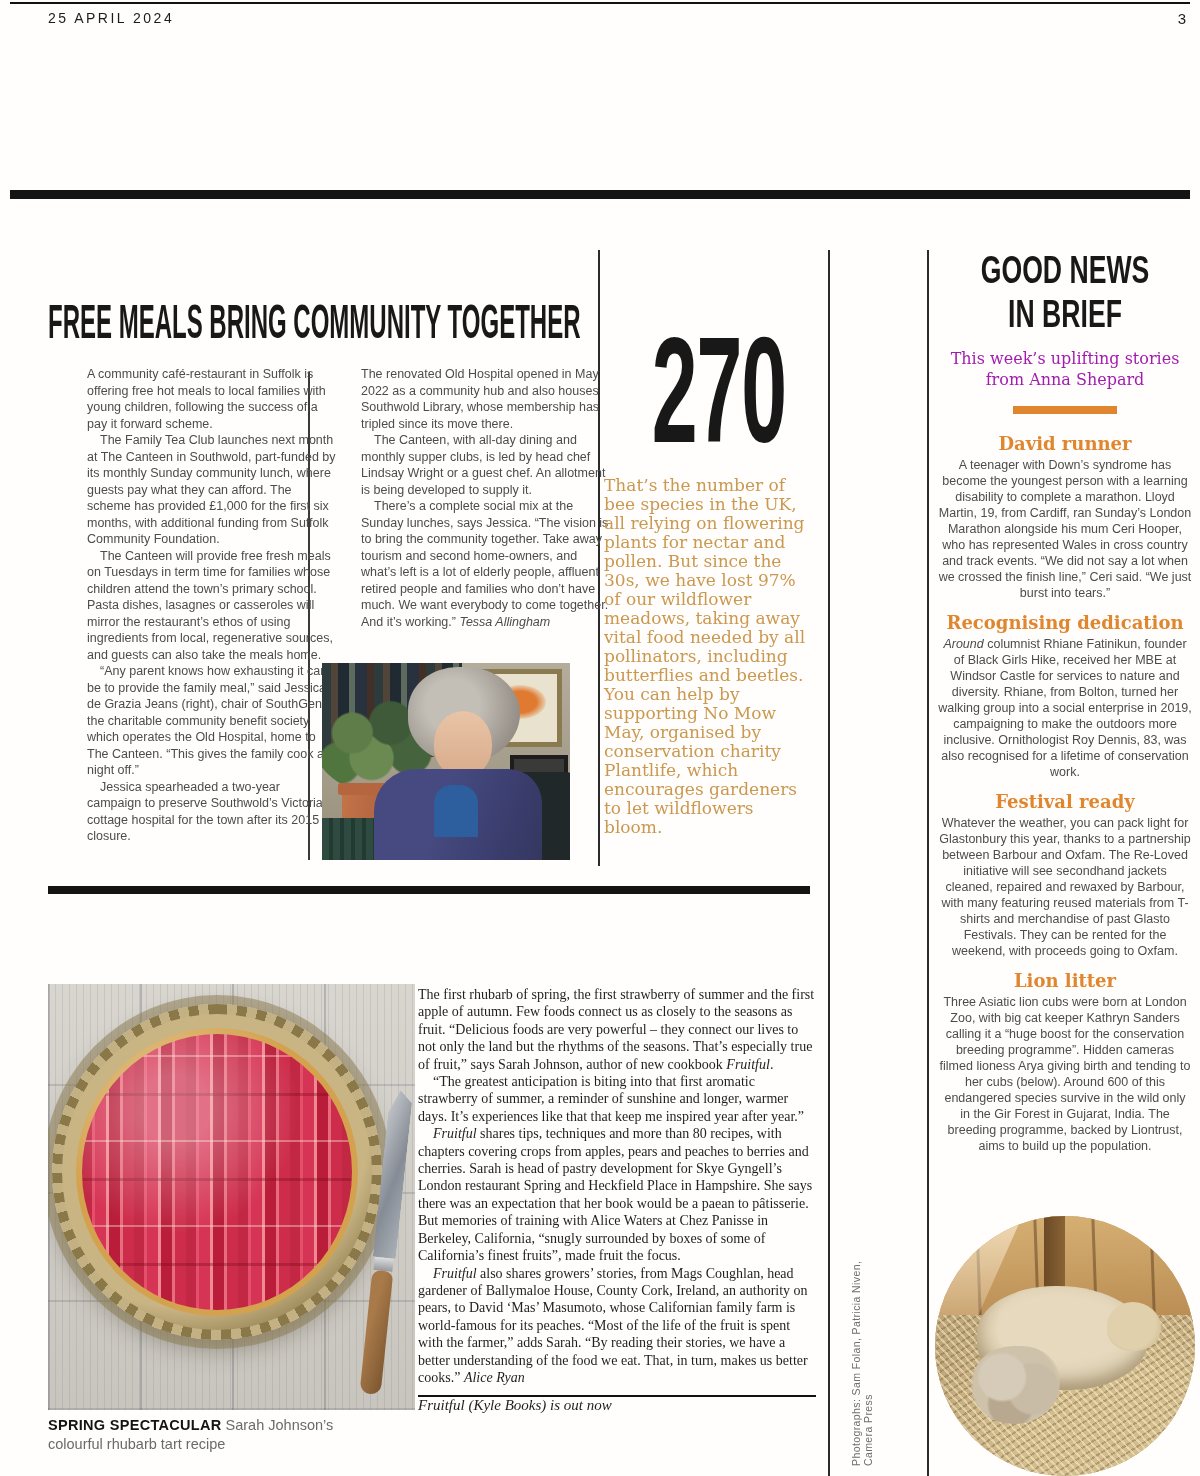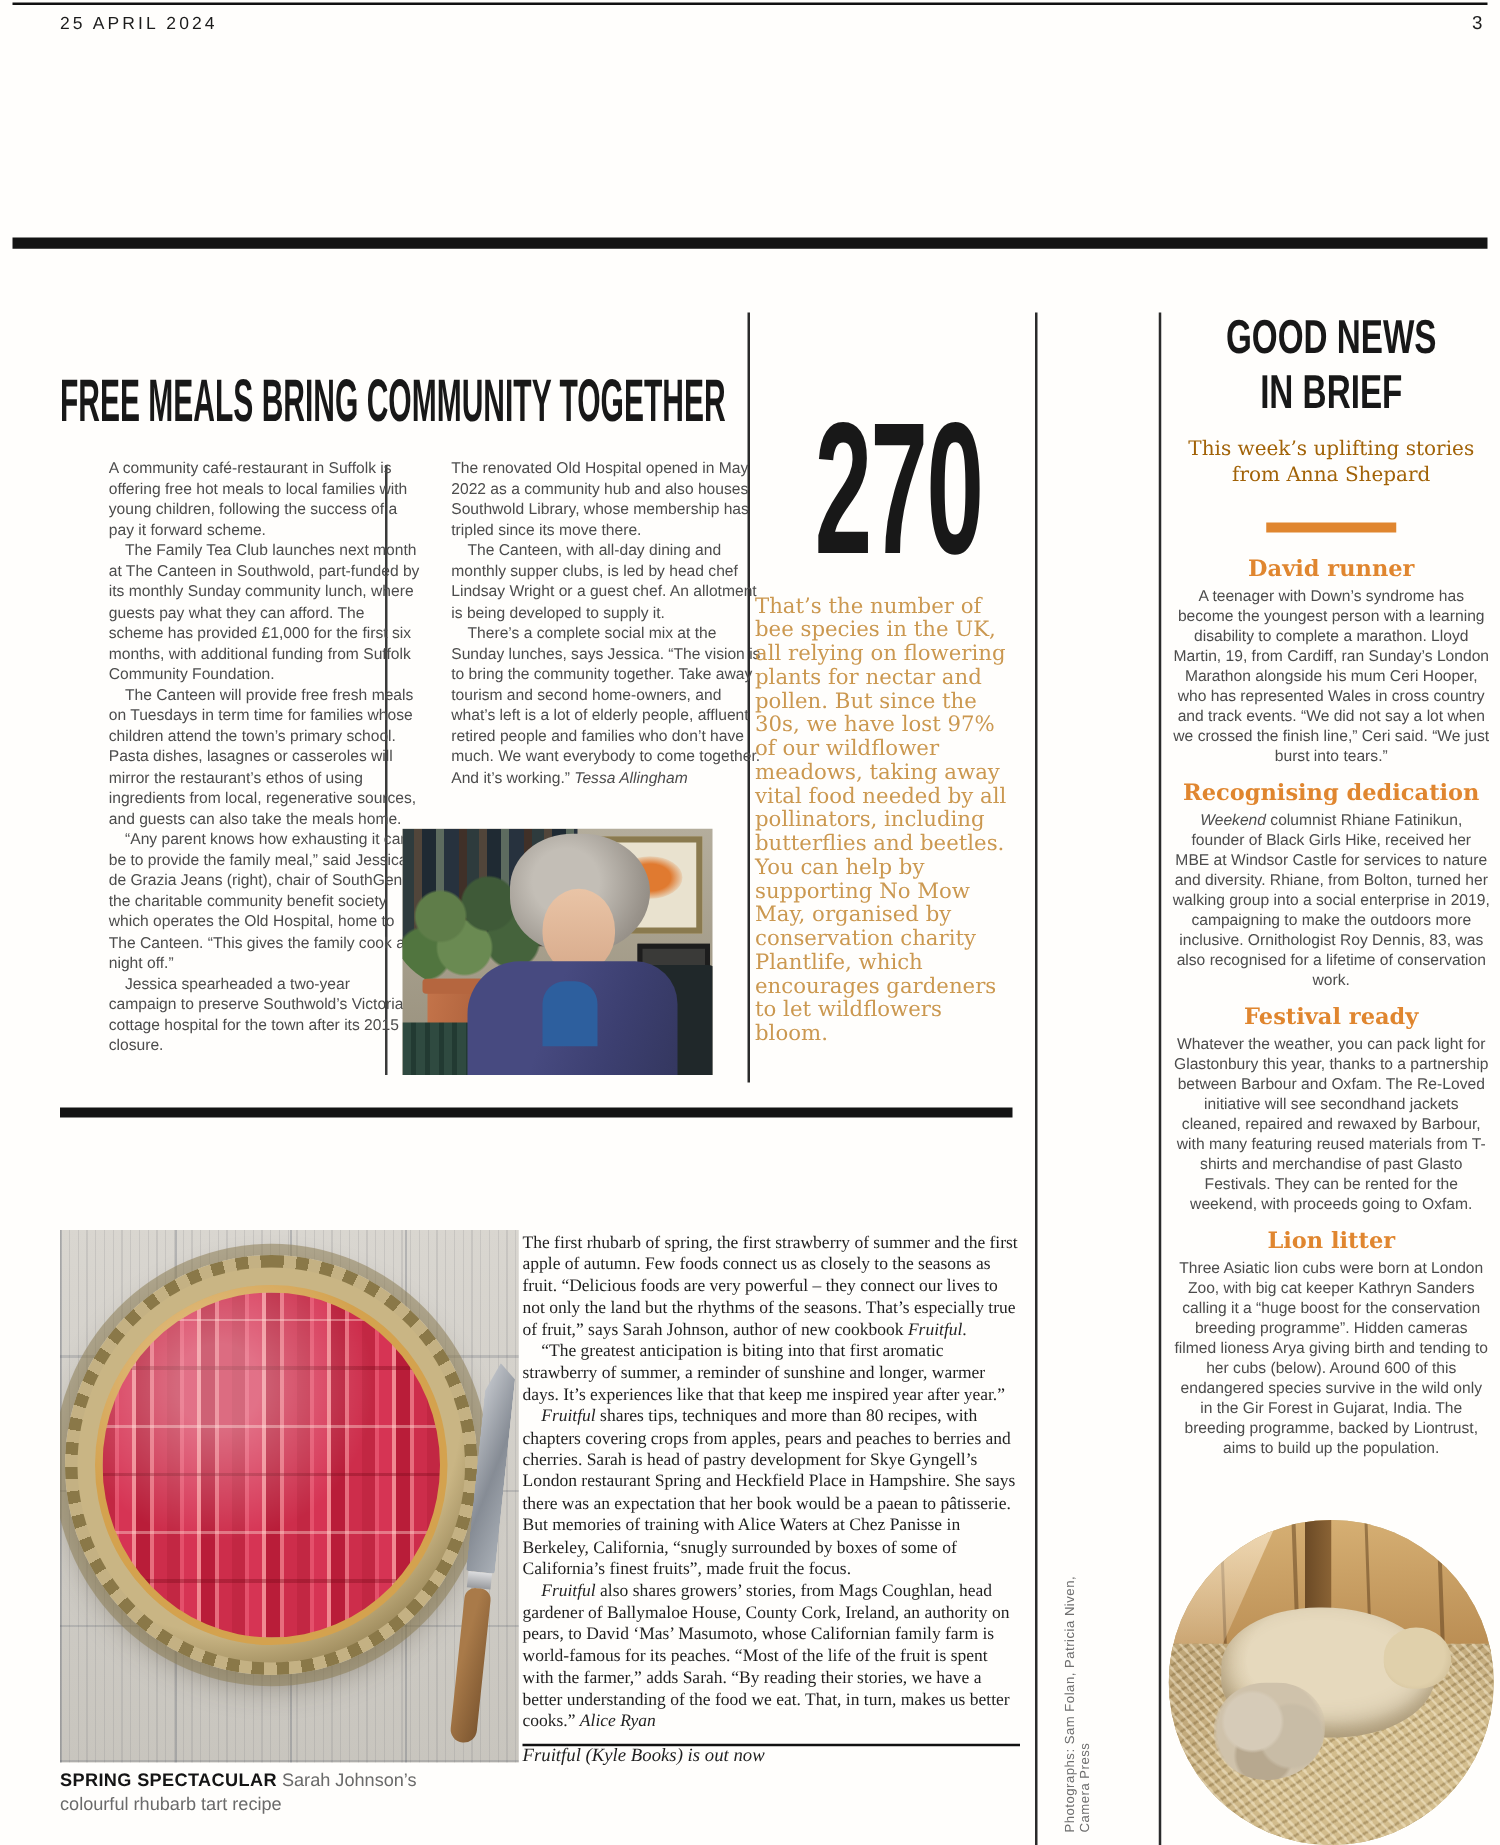--- a/index.html
+++ b/index.html
@@ -68,21 +68,21 @@
   .pj-top{position:absolute;left:112px;top:122px;width:44px;height:52px;border-radius:18px 18px 0 0;background:#2d5f9e;}
 
   
   .stat{position:absolute;left:604px;top:330px;width:212px;text-align:left;}
   .stat-number{font-size:150px;line-height:120px;letter-spacing:-2px;transform:scaleX(.55);}
   .stat-text{margin-top:26px;font-family:"DejaVu Serif",serif;font-size:17px;line-height:19px;color:var(--stat-orange);}
 
   
   .gn{position:absolute;left:938px;top:248px;width:254px;text-align:center;}
   .gn-title{font-size:38px;line-height:44px;letter-spacing:0;transform:scaleX(.7);}
-  .gn-sub{margin:12px 6px 28px;font-family:"DejaVu Serif",serif;font-size:16px;line-height:21px;color:#a16207;}
+  .gn-sub{margin:12px 6px 16px;font-family:"DejaVu Serif",serif;font-size:16px;line-height:21px;color:#a21caf;}
   .gn-bar{width:104px;height:8px;background:var(--accent);margin:0 auto 20px;}
   .gn h3{margin:0 0 3px;font-family:"DejaVu Serif",serif;font-weight:700;font-size:18px;line-height:20px;color:var(--accent);}
   .gn p{margin:0 0 12px;font-size:12.5px;line-height:16px;color:var(--sans-grey);}
   .gn em{font-style:italic;}
 
   
   .bar-fruity{position:absolute;left:48px;top:886px;width:762px;height:8px;background:#141414;}
   .fruity-headline{position:absolute;left:48px;top:908px;font-family:"DejaVu Serif",serif;font-weight:700;
     font-size:36px;letter-spacing:-1px;color:#141414;}
   .fruity-body{position:absolute;left:418px;top:986px;width:398px;font-family:"Liberation Serif",serif;
@@ -208,21 +208,21 @@
 
   <div class="gn">
     <div class="gn-title cond cond-c">GOOD NEWS</div>
     <div class="gn-title cond cond-c">IN BRIEF</div>
     <div class="gn-sub">This week’s uplifting stories from Anna Shepard</div>
     <div class="gn-bar"></div>
     <div>
         <h3>David runner</h3>
         <p><span>A teenager with Down’s syndrome has become the youngest person with a learning disability to complete a marathon. Lloyd Martin, 19, from Cardiff, ran Sunday’s London Marathon alongside his mum Ceri Hooper, who has represented Wales in cross country and track events. “We did not say a lot when we crossed the finish line,” Ceri said. “We just burst into tears.”</span></p>
         <h3>Recognising dedication</h3>
-        <p><em>Weekend</em><span> columnist Rhiane Fatinikun, founder of Black Girls Hike, received her MBE at Windsor Castle for services to nature and diversity. Rhiane, from Bolton, turned her walking group into a social enterprise in 2019, campaigning to make the outdoors more inclusive. Ornithologist Roy Dennis, 83, was also recognised for a lifetime of conservation work.</span></p>
+        <p><em>Around</em><span> columnist Rhiane Fatinikun, founder of Black Girls Hike, received her MBE at Windsor Castle for services to nature and diversity. Rhiane, from Bolton, turned her walking group into a social enterprise in 2019, campaigning to make the outdoors more inclusive. Ornithologist Roy Dennis, 83, was also recognised for a lifetime of conservation work.</span></p>
         <h3>Festival ready</h3>
         <p><span>Whatever the weather, you can pack light for Glastonbury this year, thanks to a partnership between Barbour and Oxfam. The Re-Loved initiative will see secondhand jackets cleaned, repaired and rewaxed by Barbour, with many featuring reused materials from T-shirts and merchandise of past Glasto Festivals. They can be rented for the weekend, with proceeds going to Oxfam.</span></p>
         <h3>Lion litter</h3>
         <p><span>Three Asiatic lion cubs were born at London Zoo, with big cat keeper Kathryn Sanders calling it a “huge boost for the conservation breeding programme”. Hidden cameras filmed lioness Arya giving birth and tending to her cubs (below). Around 600 of this endangered species survive in the wild only in the Gir Forest in Gujarat, India. The breeding programme, backed by Liontrust, aims to build up the population.</span></p>
       </div>
   </div>
 
   <div class="bar-fruity"></div>
 
   <div class="photo-tart">

